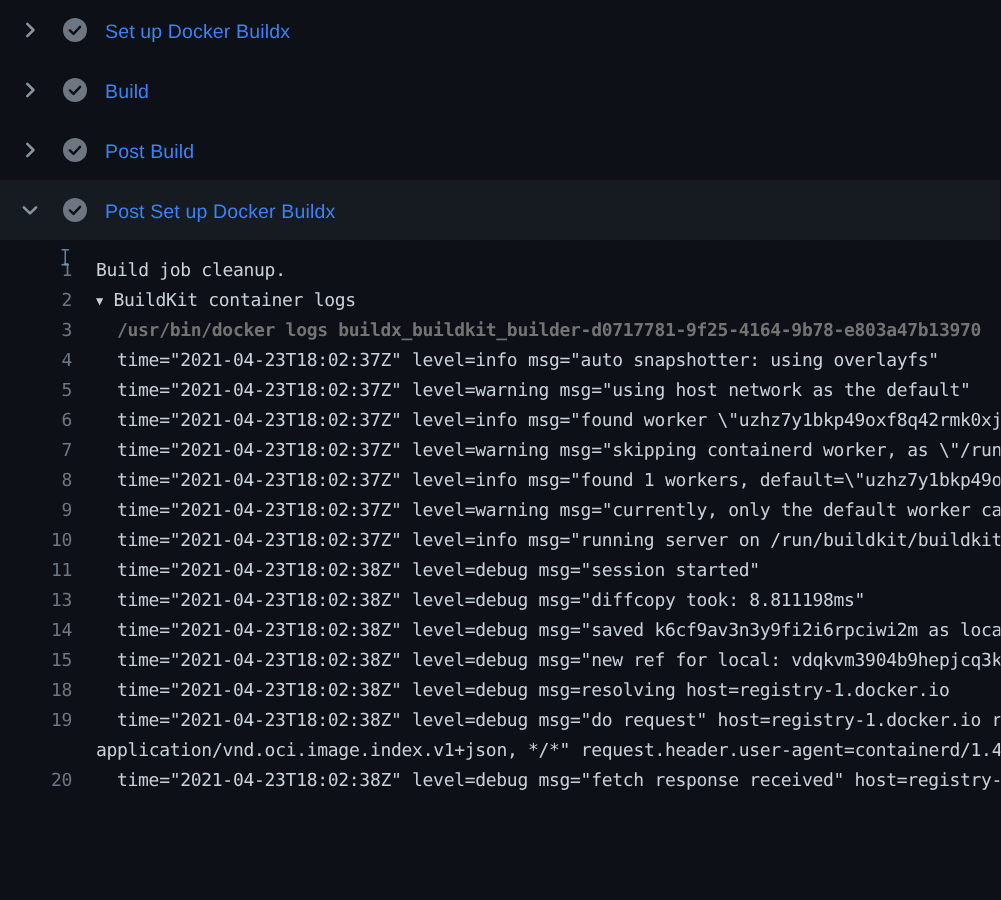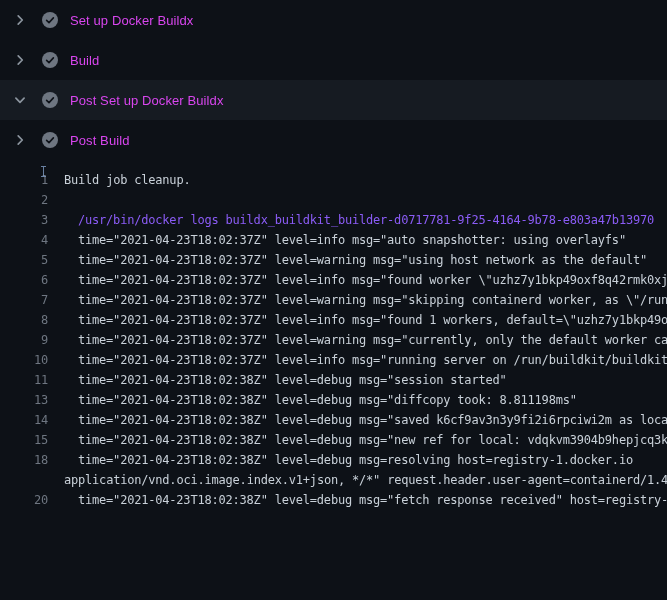--- a/index.html
+++ b/index.html
@@ -18,41 +18,41 @@
   .step.expanded{background:#161b22;}
   .chev{
     width:16px;height:16px;display:flex;align-items:center;justify-content:center;
     margin-left:4px;flex:0 0 16px;
   }
   .check{
     width:16px;height:16px;margin-left:14px;flex:0 0 16px;
     display:flex;align-items:center;justify-content:center;
   }
   .step-label{
-    margin-left:12px;color:#d946ef;font-size:13px;font-weight:500;
+    margin-left:12px;color:#3b82f6;font-size:13px;font-weight:500;
     letter-spacing:.1px;white-space:nowrap;
   }
   
   #log{
     padding-top:10px;
     font-family:"DejaVu Sans Mono","Liberation Mono",monospace;
     font-size:12px;letter-spacing:-0.2px;
   }
   .row{
     height:20px;line-height:20px;display:flex;white-space:pre;
   }
   .ln{
     flex:0 0 48px;width:48px;text-align:right;color:#6e7681;
     user-select:none;cursor:pointer;
   }
   .txt{
     padding-left:16px;color:#c9d1d9;white-space:pre;overflow:hidden;
   }
   .row.indent .txt{padding-left:30px;}
-  .txt.command{color:#8b5cf6;font-weight:normal;}
+  .txt.command{color:#737373;font-weight:bold;}
   .caret{
     display:inline-block;font-size:8px;color:#c9d1d9;
     transform:translateY(-1px);margin-right:7px;
   }
   
   .ibeam{
     position:absolute;left:40px;top:166px;width:7px;height:11px;opacity:.8;
   }
   .ibeam:before{
     content:"";position:absolute;left:3px;top:0;width:1px;height:11px;background:#7f9cc4;
@@ -87,61 +87,62 @@
         </svg>
       </span>
       <span class="check">
         <svg width="16" height="16" viewBox="0 0 16 16">
           <circle cx="8" cy="8" r="8" fill="#6e7681"></circle>
           <path d="M4.6 8.3 L7 10.6 L11.4 5.9" stroke="#0d1117" stroke-width="1.6" fill="none" stroke-linecap="round" stroke-linejoin="round"></path>
         </svg>
       </span>
       <span class="step-label">Build</span>
     </div>
+    <div class="step">
+      <span class="chev">
+        <svg width="16" height="16" viewBox="0 0 16 16" fill="none">
+          <path d="M6.2 3.9 L10.3 8 L6.2 12.1" stroke="#8b949e" stroke-width="1.7" stroke-linecap="round" stroke-linejoin="round"></path>
+        </svg>
+      </span>
+      <span class="check">
+        <svg width="16" height="16" viewBox="0 0 16 16">
+          <circle cx="8" cy="8" r="8" fill="#6e7681"></circle>
+          <path d="M4.6 8.3 L7 10.6 L11.4 5.9" stroke="#0d1117" stroke-width="1.6" fill="none" stroke-linecap="round" stroke-linejoin="round"></path>
+        </svg>
+      </span>
+      <span class="step-label">Post Build</span>
+    </div>
     <div class="step expanded">
       <span class="chev">
         <svg width="16" height="16" viewBox="0 0 16 16" fill="none">
           <path d="M3.9 6.2 L8 10.3 L12.1 6.2" stroke="#8b949e" stroke-width="1.7" stroke-linecap="round" stroke-linejoin="round"></path>
         </svg>
       </span>
       <span class="check">
         <svg width="16" height="16" viewBox="0 0 16 16">
           <circle cx="8" cy="8" r="8" fill="#6e7681"></circle>
           <path d="M4.6 8.3 L7 10.6 L11.4 5.9" stroke="#0d1117" stroke-width="1.6" fill="none" stroke-linecap="round" stroke-linejoin="round"></path>
         </svg>
       </span>
       <span class="step-label">Post Set up Docker Buildx</span>
     </div>
-    <div class="step">
-      <span class="chev">
-        <svg width="16" height="16" viewBox="0 0 16 16" fill="none">
-          <path d="M6.2 3.9 L10.3 8 L6.2 12.1" stroke="#8b949e" stroke-width="1.7" stroke-linecap="round" stroke-linejoin="round"></path>
-        </svg>
-      </span>
-      <span class="check">
-        <svg width="16" height="16" viewBox="0 0 16 16">
-          <circle cx="8" cy="8" r="8" fill="#6e7681"></circle>
-          <path d="M4.6 8.3 L7 10.6 L11.4 5.9" stroke="#0d1117" stroke-width="1.6" fill="none" stroke-linecap="round" stroke-linejoin="round"></path>
-        </svg>
-      </span>
-      <span class="step-label">Post Build</span>
-    </div>
   </div>
 <div id="log">
     <div class="row"><span class="ln">1</span><span class="txt">Build job cleanup.</span></div>
-    <div class="row"><span class="ln">2</span></div>
+    <div class="row"><span class="ln">2</span><span class="txt"><span class="caret">▼</span><span>BuildKit container logs</span></span></div>
     <div class="row indent"><span class="ln">3</span><span class="txt command">/usr/bin/docker logs buildx_buildkit_builder-d0717781-9f25-4164-9b78-e803a47b13970</span></div>
     <div class="row indent"><span class="ln">4</span><span class="txt">time="2021-04-23T18:02:37Z" level=info msg="auto snapshotter: using overlayfs"</span></div>
     <div class="row indent"><span class="ln">5</span><span class="txt">time="2021-04-23T18:02:37Z" level=warning msg="using host network as the default"</span></div>
     <div class="row indent"><span class="ln">6</span><span class="txt">time="2021-04-23T18:02:37Z" level=info msg="found worker \"uzhz7y1bkp49oxf8q42rmk0xj</span></div>
     <div class="row indent"><span class="ln">7</span><span class="txt">time="2021-04-23T18:02:37Z" level=warning msg="skipping containerd worker, as \"/run</span></div>
     <div class="row indent"><span class="ln">8</span><span class="txt">time="2021-04-23T18:02:37Z" level=info msg="found 1 workers, default=\"uzhz7y1bkp49o</span></div>
     <div class="row indent"><span class="ln">9</span><span class="txt">time="2021-04-23T18:02:37Z" level=warning msg="currently, only the default worker ca</span></div>
     <div class="row indent"><span class="ln">10</span><span class="txt">time="2021-04-23T18:02:37Z" level=info msg="running server on /run/buildkit/buildkit</span></div>
     <div class="row indent"><span class="ln">11</span><span class="txt">time="2021-04-23T18:02:38Z" level=debug msg="session started"</span></div>
     <div class="row indent"><span class="ln">13</span><span class="txt">time="2021-04-23T18:02:38Z" level=debug msg="diffcopy took: 8.811198ms"</span></div>
     <div class="row indent"><span class="ln">14</span><span class="txt">time="2021-04-23T18:02:38Z" level=debug msg="saved k6cf9av3n3y9fi2i6rpciwi2m as loca</span></div>
     <div class="row indent"><span class="ln">15</span><span class="txt">time="2021-04-23T18:02:38Z" level=debug msg="new ref for local: vdqkvm3904b9hepjcq3k</span></div>
     <div class="row indent"><span class="ln">18</span><span class="txt">time="2021-04-23T18:02:38Z" level=debug msg=resolving host=registry-1.docker.io</span></div>
+    <div class="row indent"><span class="ln">19</span><span class="txt">time="2021-04-23T18:02:38Z" level=debug msg="do request" host=registry-1.docker.io r</span></div>
     <div class="row"><span class="ln"></span><span class="txt">application/vnd.oci.image.index.v1+json, */*" request.header.user-agent=containerd/1.4</span></div>
     <div class="row indent"><span class="ln">20</span><span class="txt">time="2021-04-23T18:02:38Z" level=debug msg="fetch response received" host=registry-</span></div>
   </div>
 <div class="ibeam"></div>
 
 </body></html>

